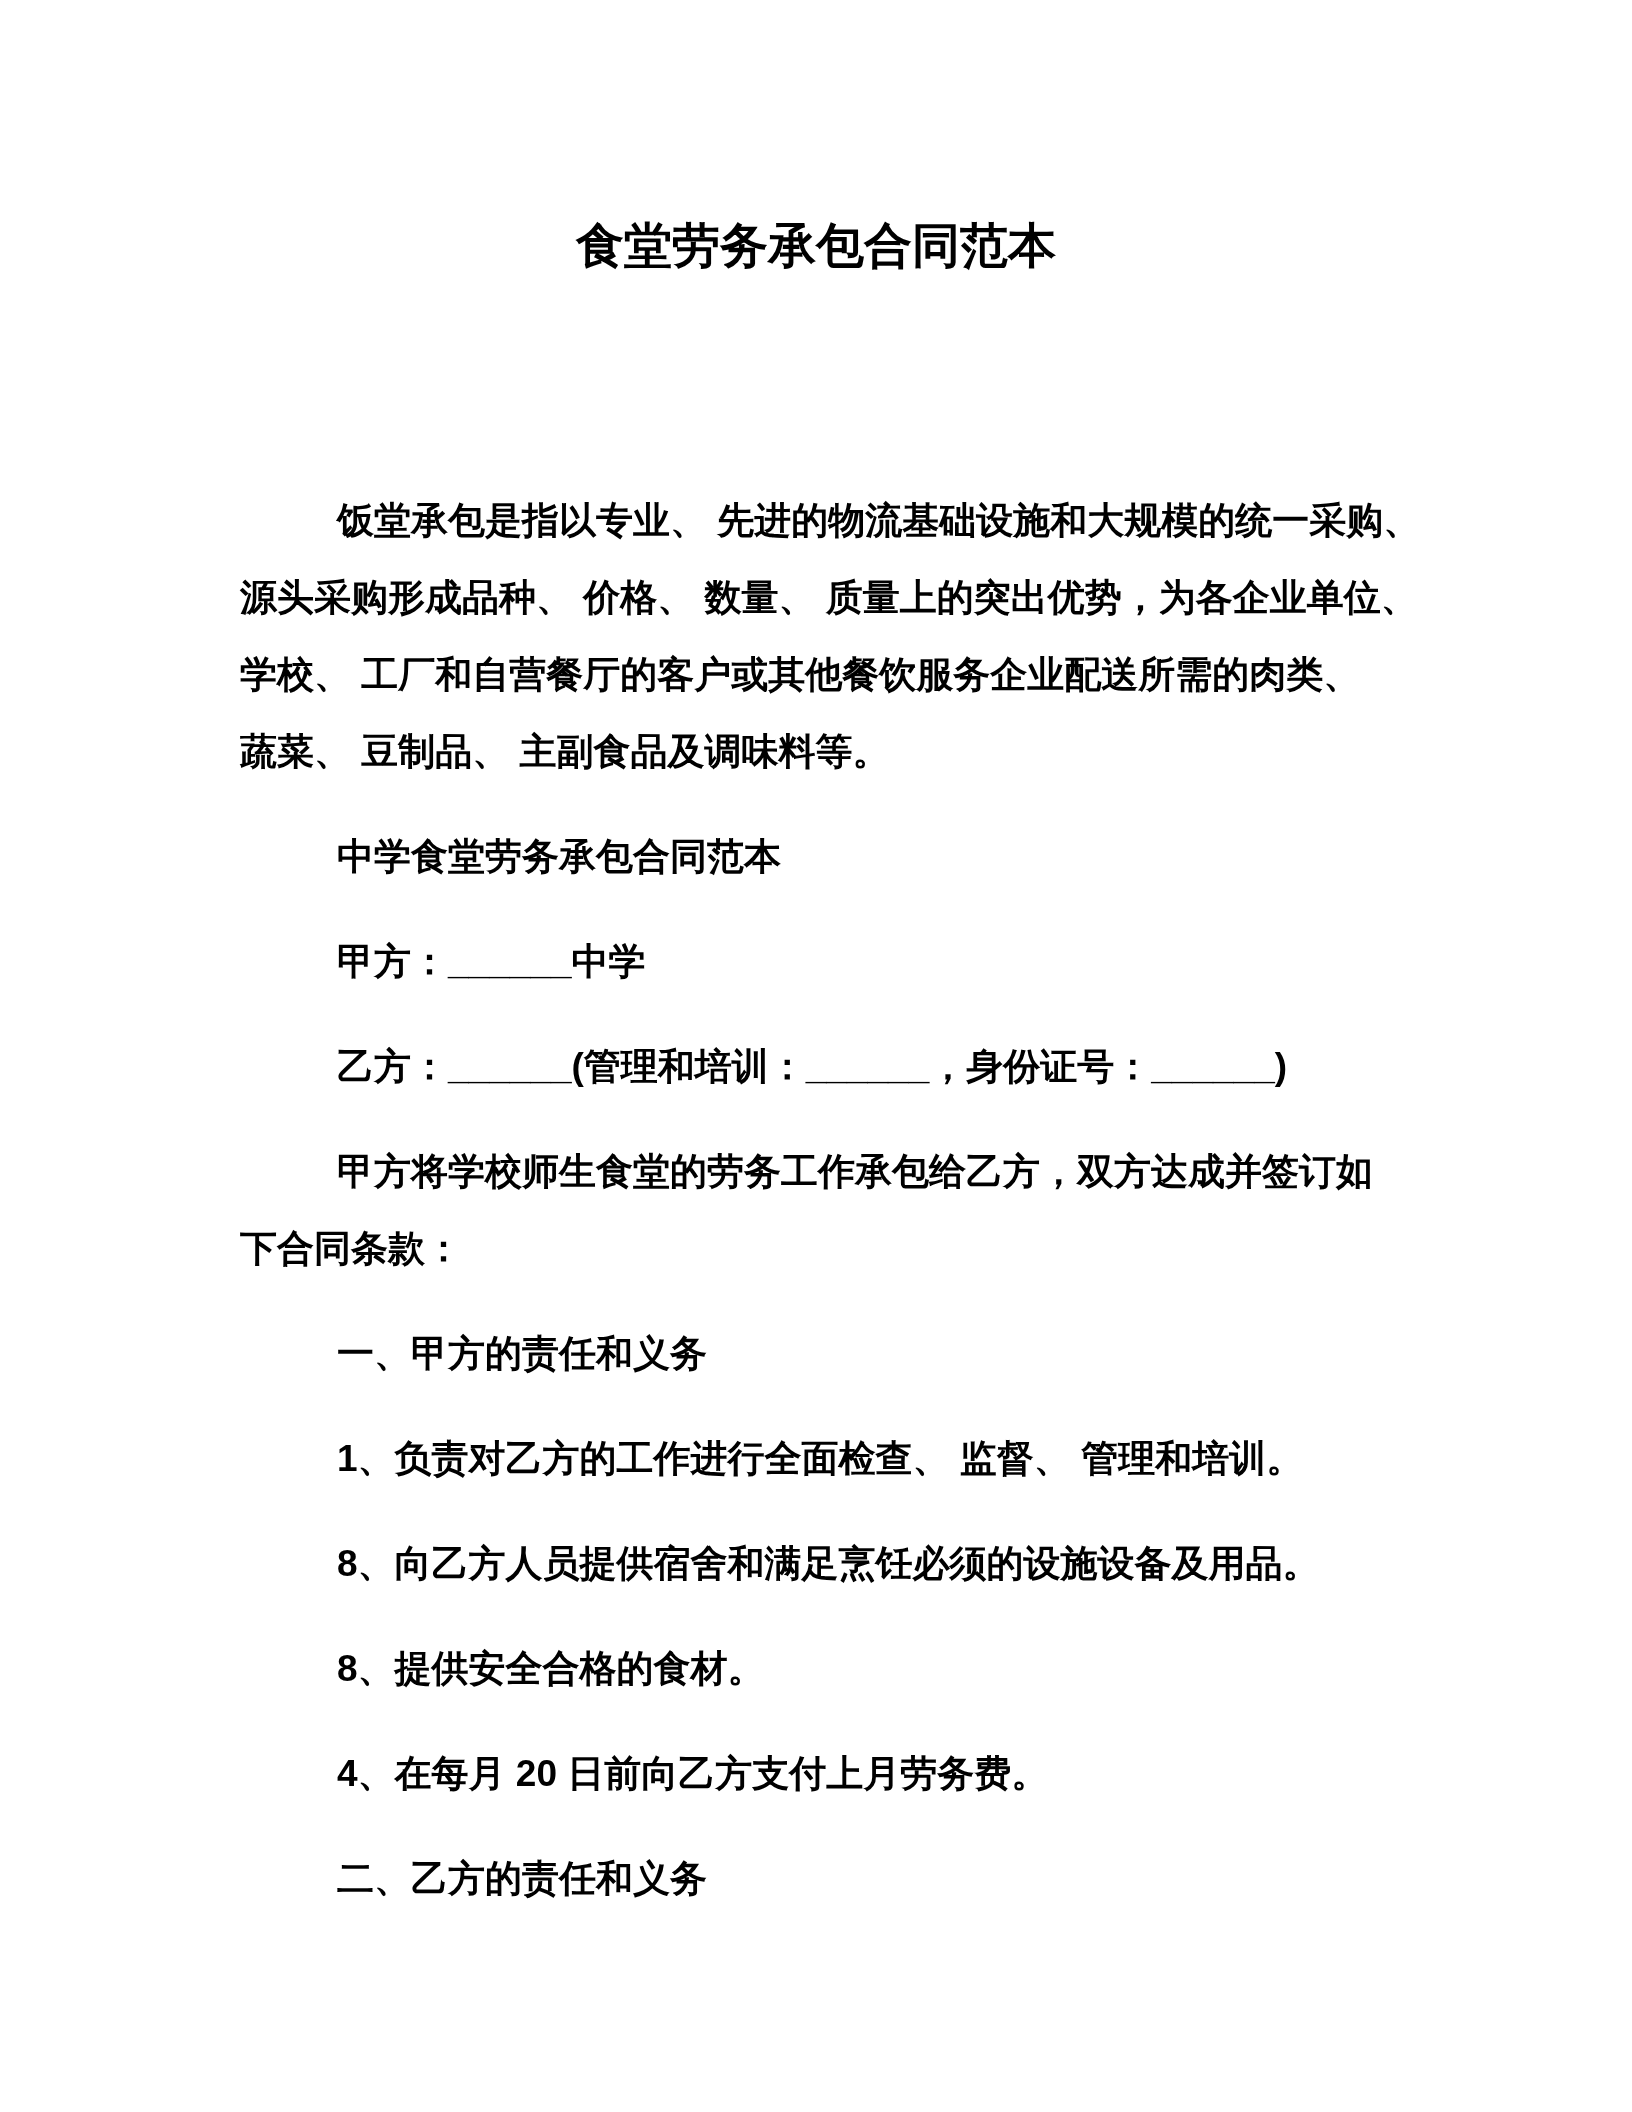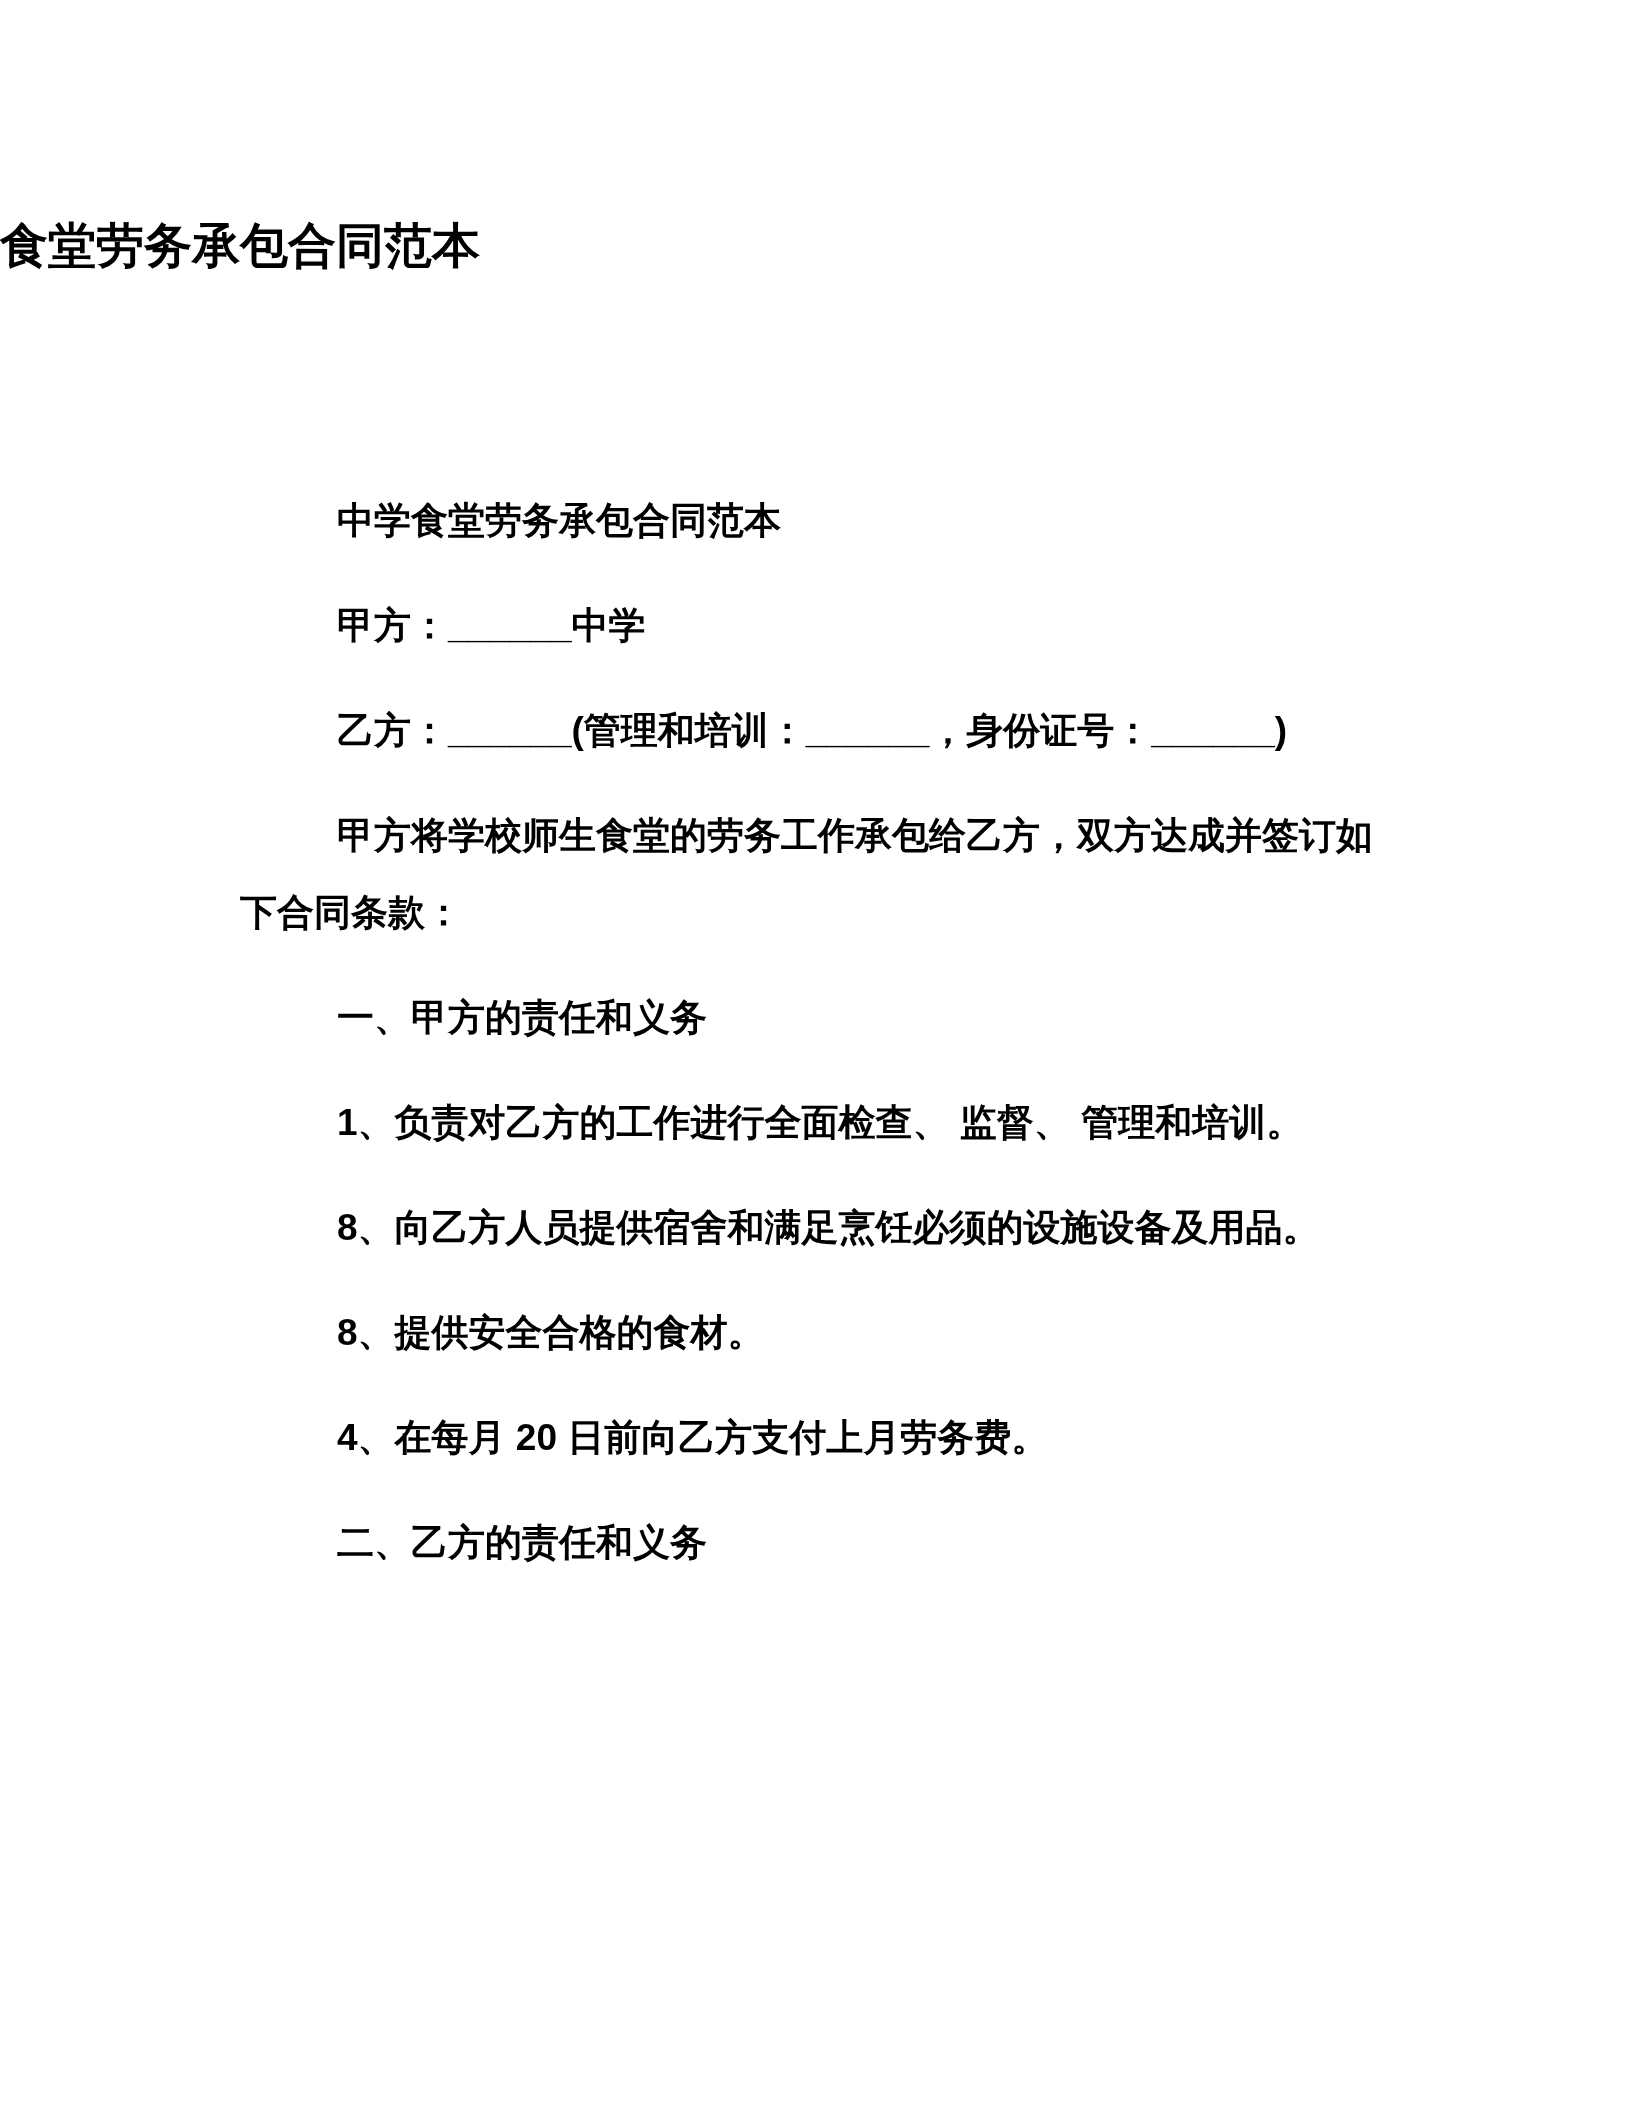--- a/index.html
+++ b/index.html
@@ -13,21 +13,21 @@
     height: 2112px;
     background: #ffffff;
     overflow: hidden;
     font-family: "Liberation Sans", sans-serif;
     color: #000000;
   }
   .doc-title {
     font-size: 48px;
     font-weight: 700;
     line-height: 55px;
-    text-align: left;
+    text-align: center;
     margin: 218px 0 209px 0;
     letter-spacing: 0;
   }
   .doc-body {
     margin-left: 240px;
     width: 1240px;
   }
   .para {
     font-size: 37px;
     font-weight: 700;
@@ -38,20 +38,24 @@
     word-break: keep-all;
   }
 </style>
 </head>
 <body>
 
 <div class="page">
   <h1 class="doc-title">食堂劳务承包合同范本</h1>
 
   <div class="doc-body">
+    <p class="para">饭堂承包是指以专业、 先进的物流基础设施和大规模的统一采购、
+源头采购形成品种、 价格、 数量、 质量上的突出优势，为各企业单位、
+学校、 工厂和自营餐厅的客户或其他餐饮服务企业配送所需的肉类、
+蔬菜、 豆制品、 主副食品及调味料等。</p>
     <p class="para">中学食堂劳务承包合同范本</p>
     <p class="para">甲方：______中学</p>
     <p class="para">乙方：______(管理和培训：______，身份证号：______)</p>
     <p class="para">甲方将学校师生食堂的劳务工作承包给乙方，双方达成并签订如
 下合同条款：</p>
     <p class="para">一、甲方的责任和义务</p>
     <p class="para">1、负责对乙方的工作进行全面检查、 监督、 管理和培训。</p>
     <p class="para">8、向乙方人员提供宿舍和满足烹饪必须的设施设备及用品。</p>
     <p class="para">8、提供安全合格的食材。</p>
     <p class="para">4、在每月 20 日前向乙方支付上月劳务费。</p>

